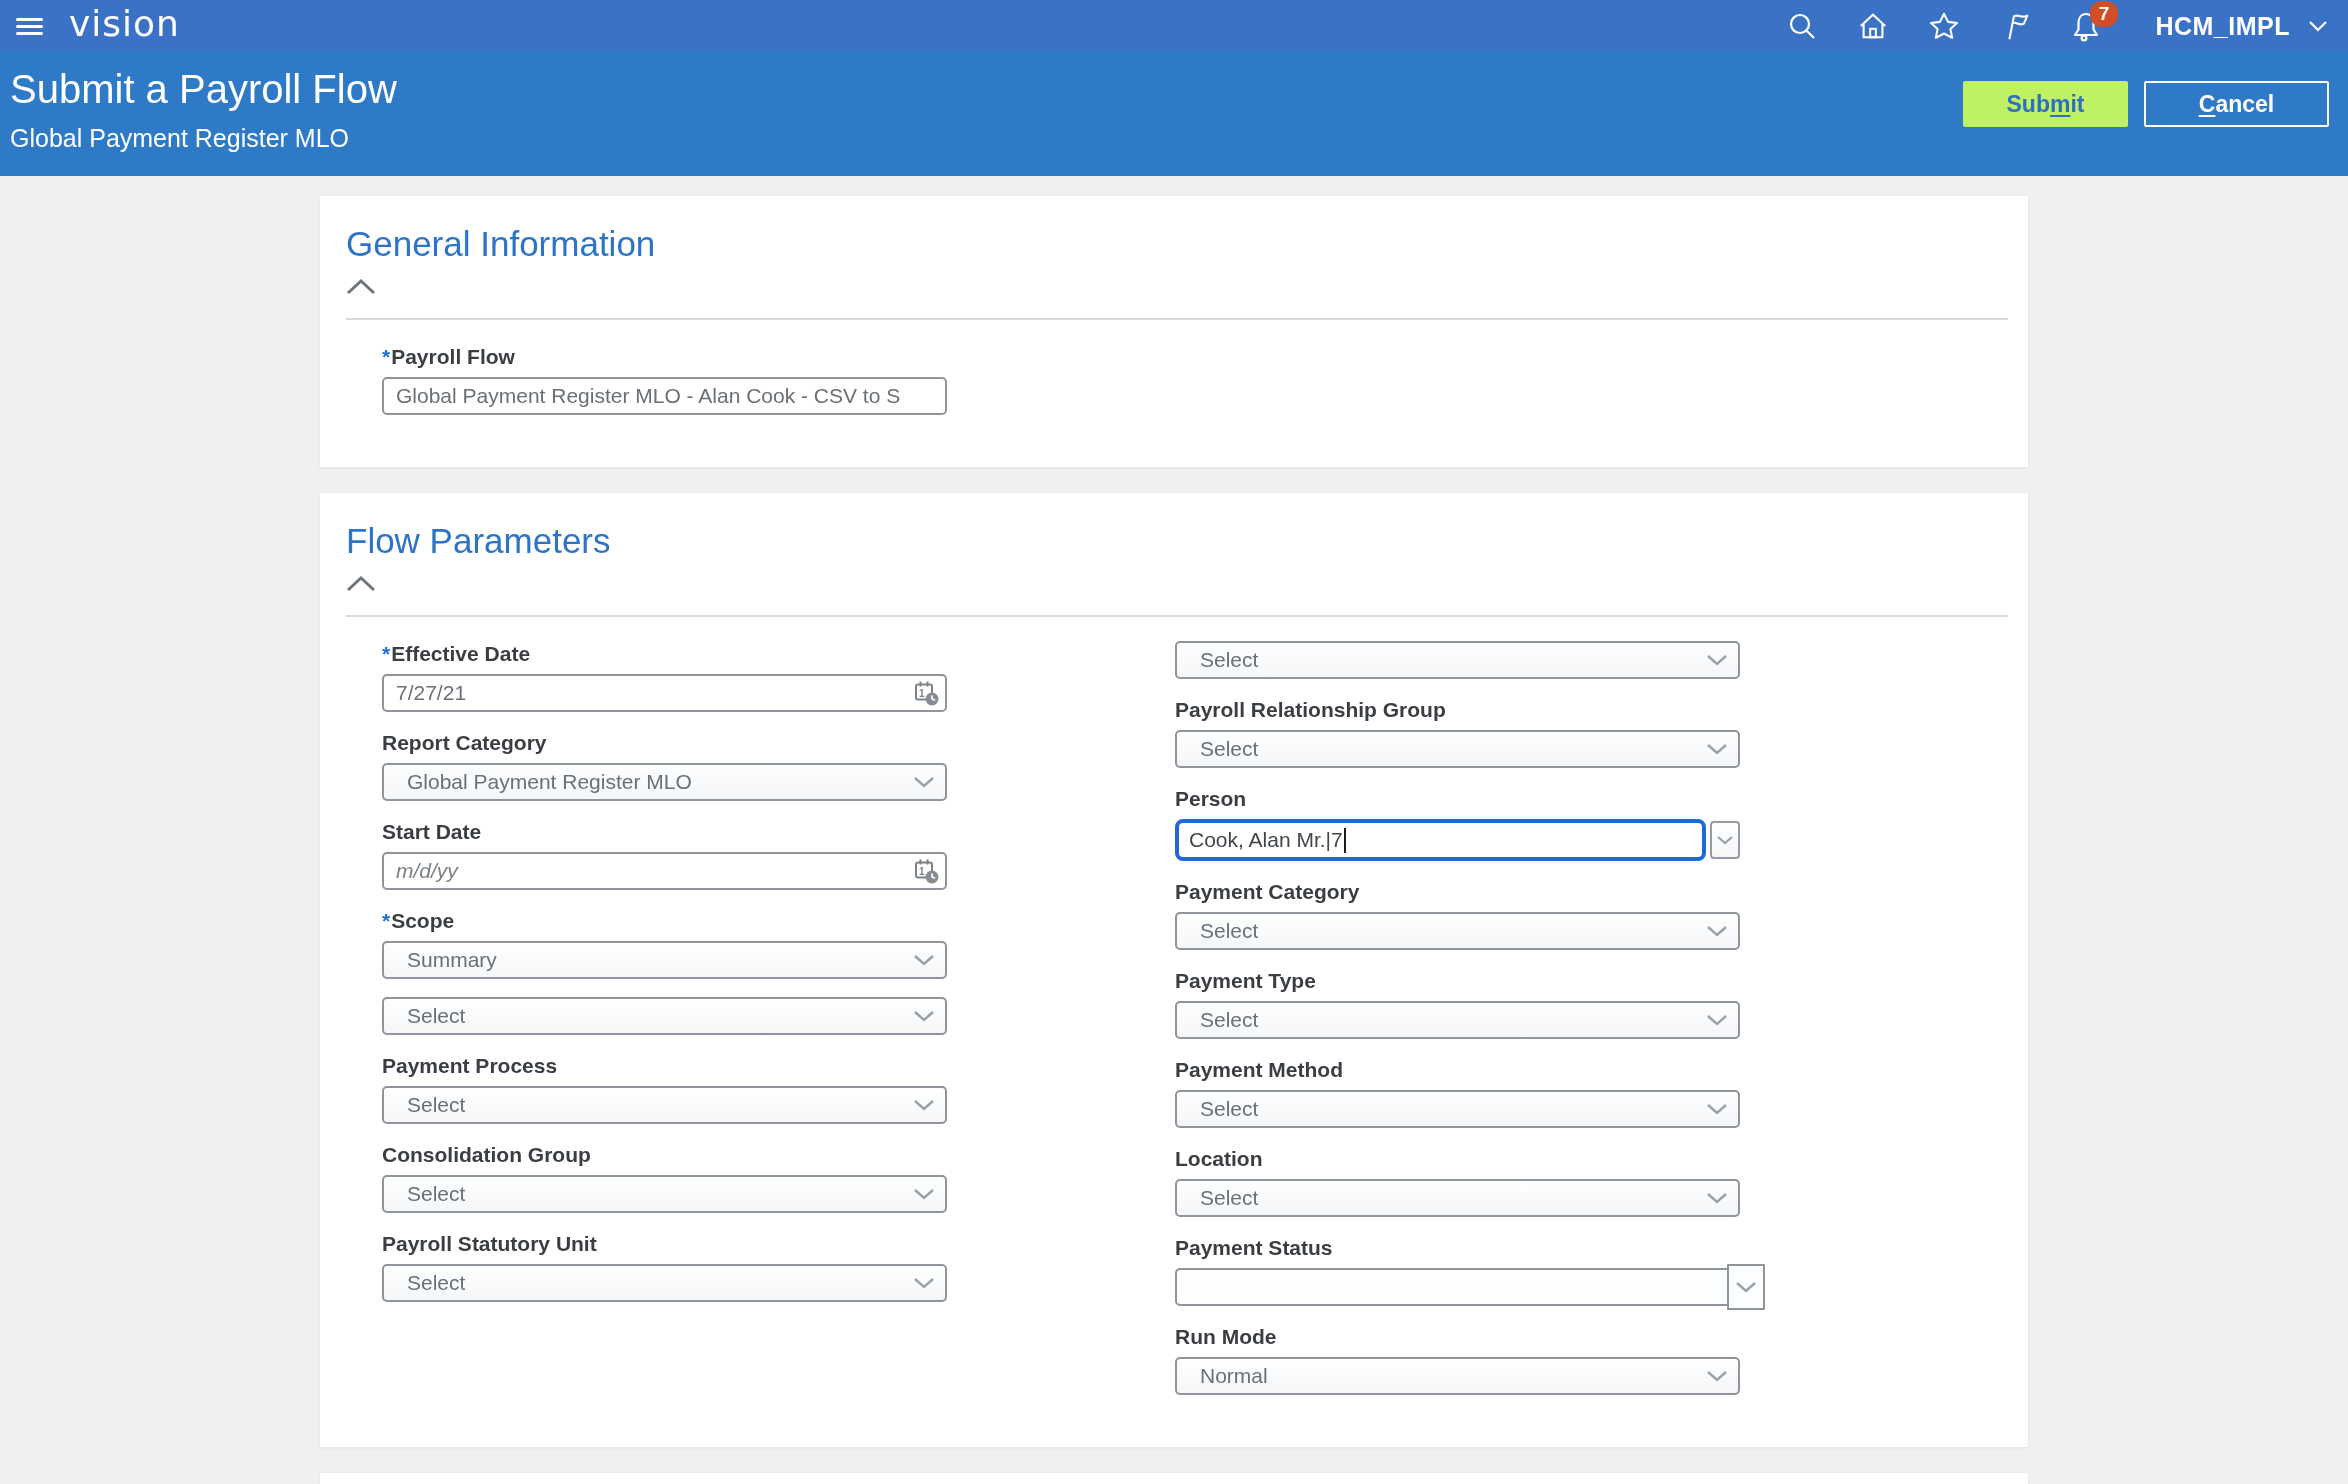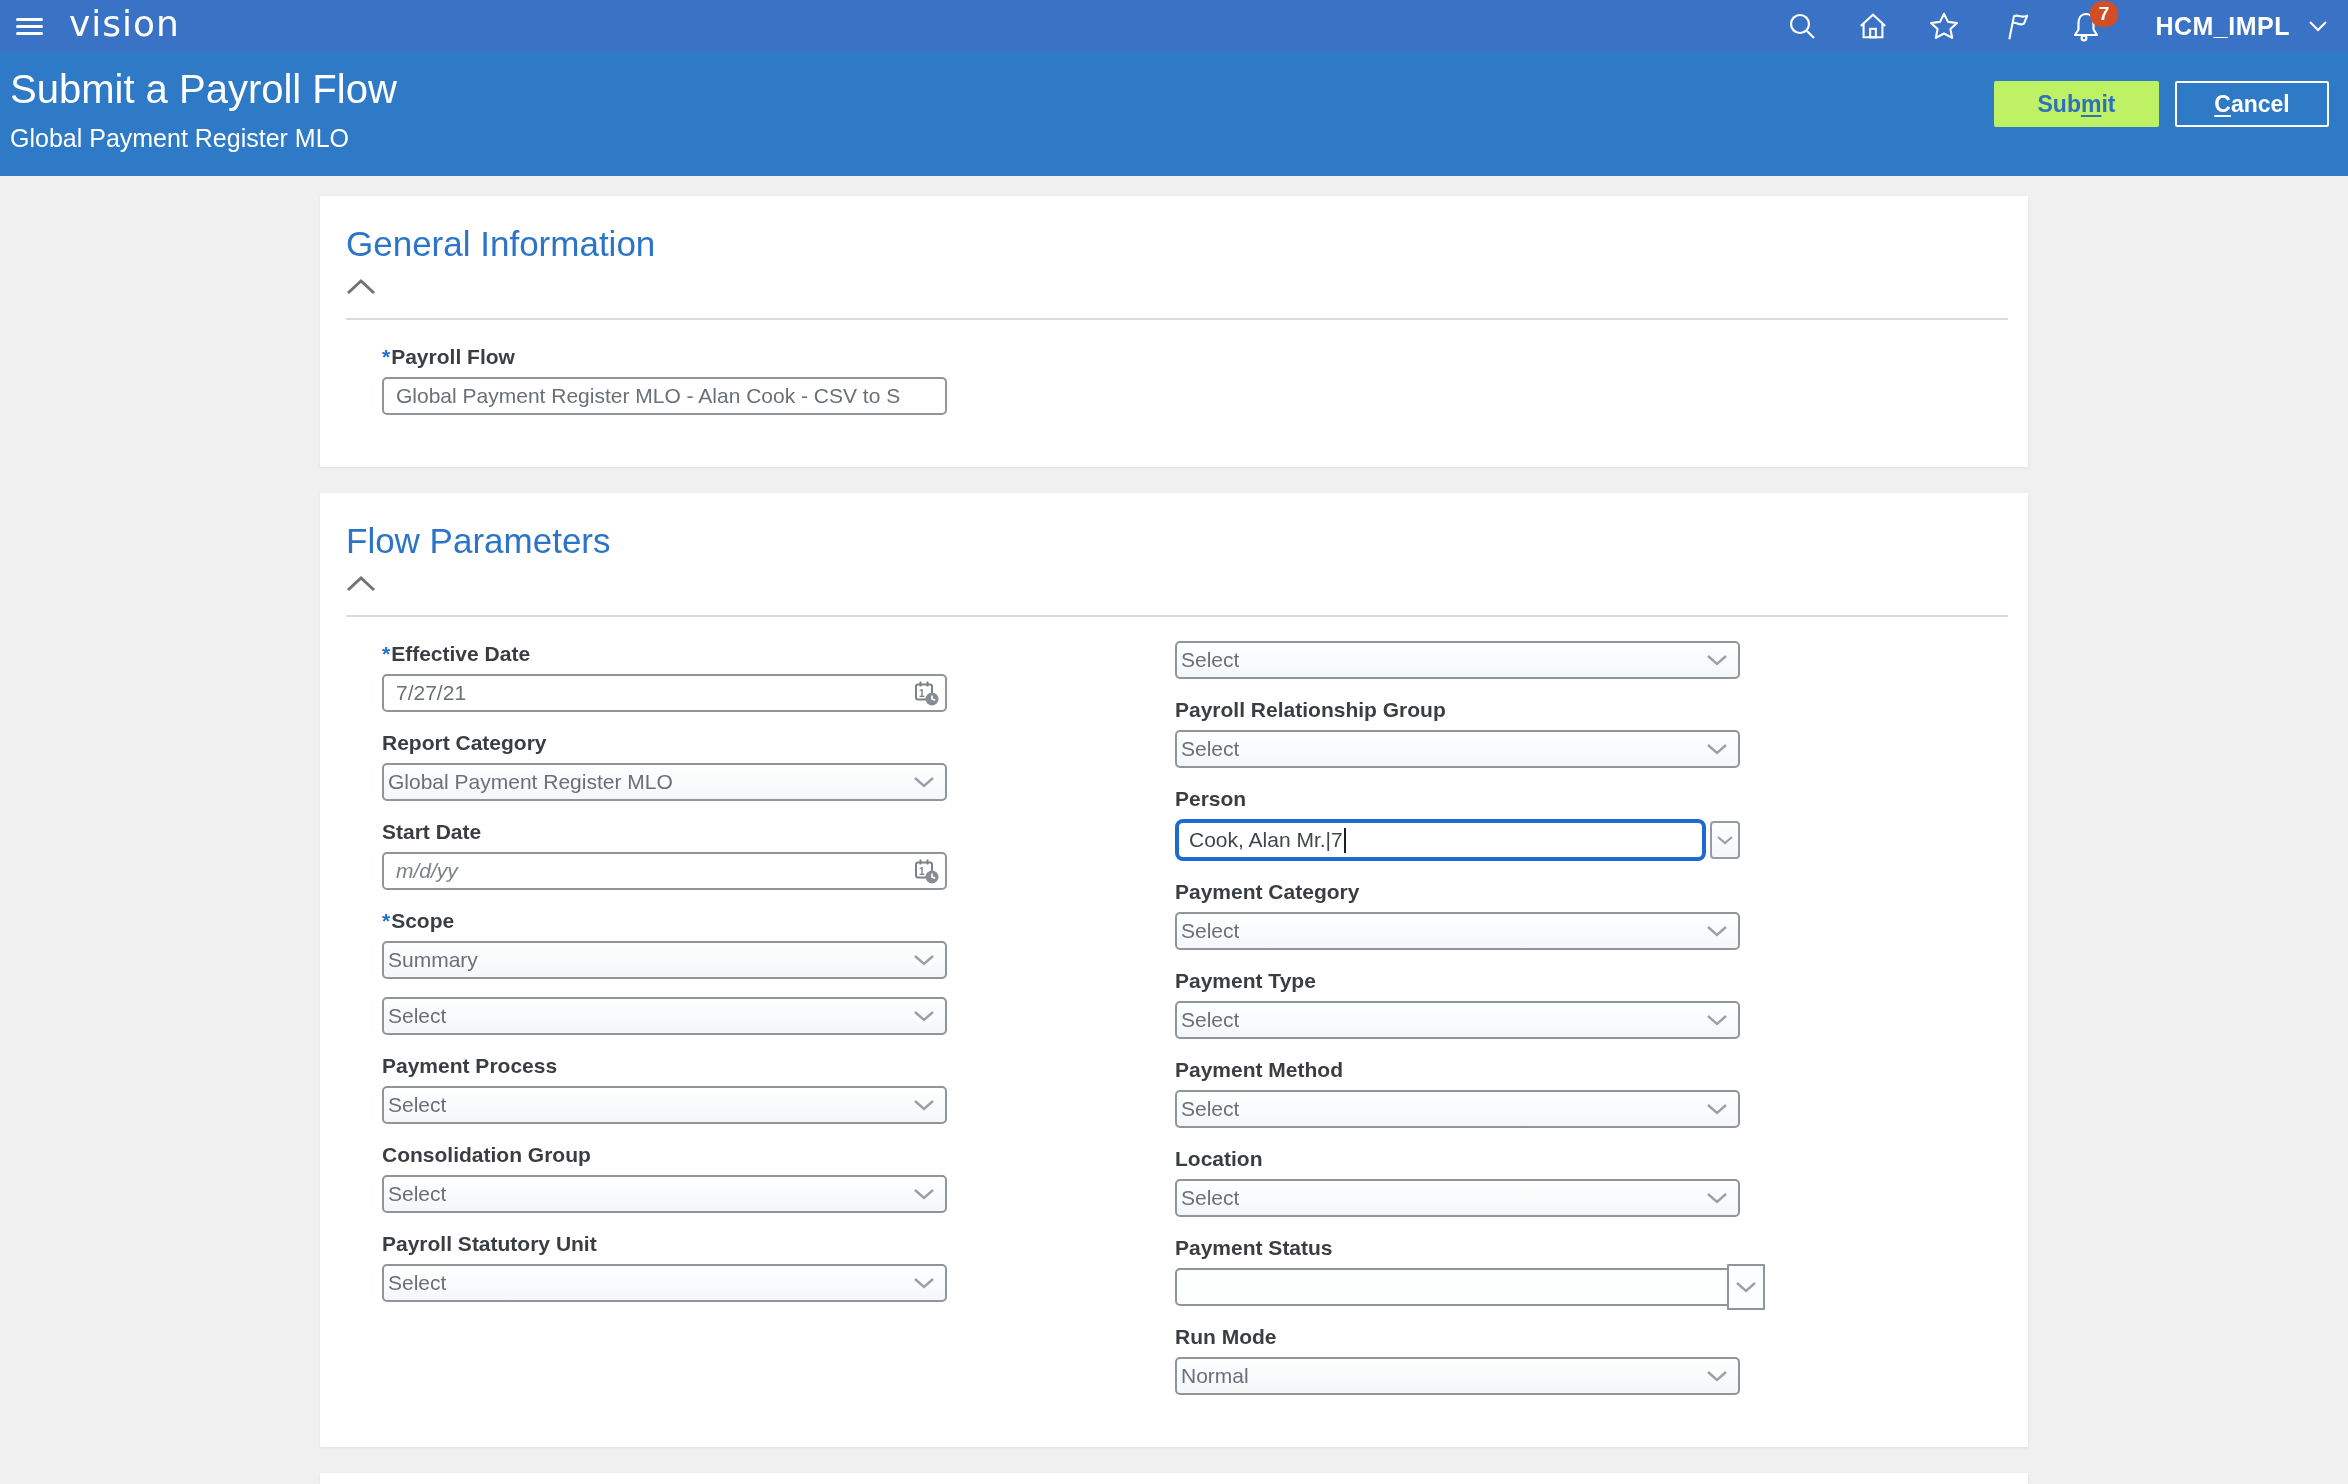--- a/index.html
+++ b/index.html
@@ -33,21 +33,21 @@
   
   .banner {
     height:124px; background:#2e7ac7;
     display:flex; justify-content:space-between; padding:0 19px 0 10px;
   }
   .banner h1 { color:#fff; font-size:40px; font-weight:400; margin-top:15px; }
   .subtitle { color:#fff; font-size:25px; font-weight:400; margin-top:12px; }
   .banner-actions { display:flex; gap:16px; margin-top:29px; }
   .btn { height:46px; font-size:23px; font-weight:bold; cursor:pointer; border-radius:2px; font-family:"Liberation Sans",sans-serif; }
   .btn-submit { width:165px; background:#bef264; color:#2e6fc0; border:none; }
-  .btn-cancel { width:154px; background:transparent; color:#fff; border:2px solid #fff; }
+  .btn-cancel { width:185px; background:transparent; color:#fff; border:2px solid #fff; }
   .btn u { text-decoration:underline; text-underline-offset:3px; }
   
   main { padding-top:20px; }
   .card {
     width:1708px; margin:0 auto 26px auto; background:#fff;
     padding:22px 20px 34px 26px;
     box-shadow:0 1px 3px rgba(0,0,0,0.07);
   }
   .card-head { display:flex; align-items:flex-start; justify-content:space-between;flex-direction:column; }
   .card-head h2 { color:#2b74c8; font-size:35px; font-weight:400; margin-top:6px; }
@@ -63,21 +63,21 @@
     font-size:21px; color:#6a7076; padding:0 44px 0 12px; background:#fff;
     font-family:"Liberation Sans",sans-serif; outline:none;
   }
   .text-input::placeholder { color:#7b8187; font-style:italic; opacity:1; }
   .input-wrap { position:relative; }
   .date-icon { position:absolute; right:7px; top:50%; transform:translateY(-50%); cursor:pointer; line-height:0; }
   .select {
     height:38px; border:2px solid #8f959b; border-radius:5px;
     background:linear-gradient(180deg,#feffff,#f4f6f8);
     display:flex; align-items:center; justify-content:space-between;
-    padding:0 10px 0 4px; cursor:pointer; position:relative;
+    padding:0 10px 0 23px; cursor:pointer; position:relative;
   }
   .select-value { font-size:21px; color:#6a7076; white-space:nowrap; overflow:hidden; }
   .chev { line-height:0; }
   
   .combo { display:flex; align-items:center; gap:4px; }
   .combo-input {
     flex:1; height:42px; border:4px solid #1e6ad1; border-radius:8px; background:#fff;
     display:flex; align-items:center; padding:0 10px; font-size:21px; color:#41464c;
   }
   .caret { display:inline-block; width:2px; height:25px; background:#1b1e21; margin-left:1px; }

